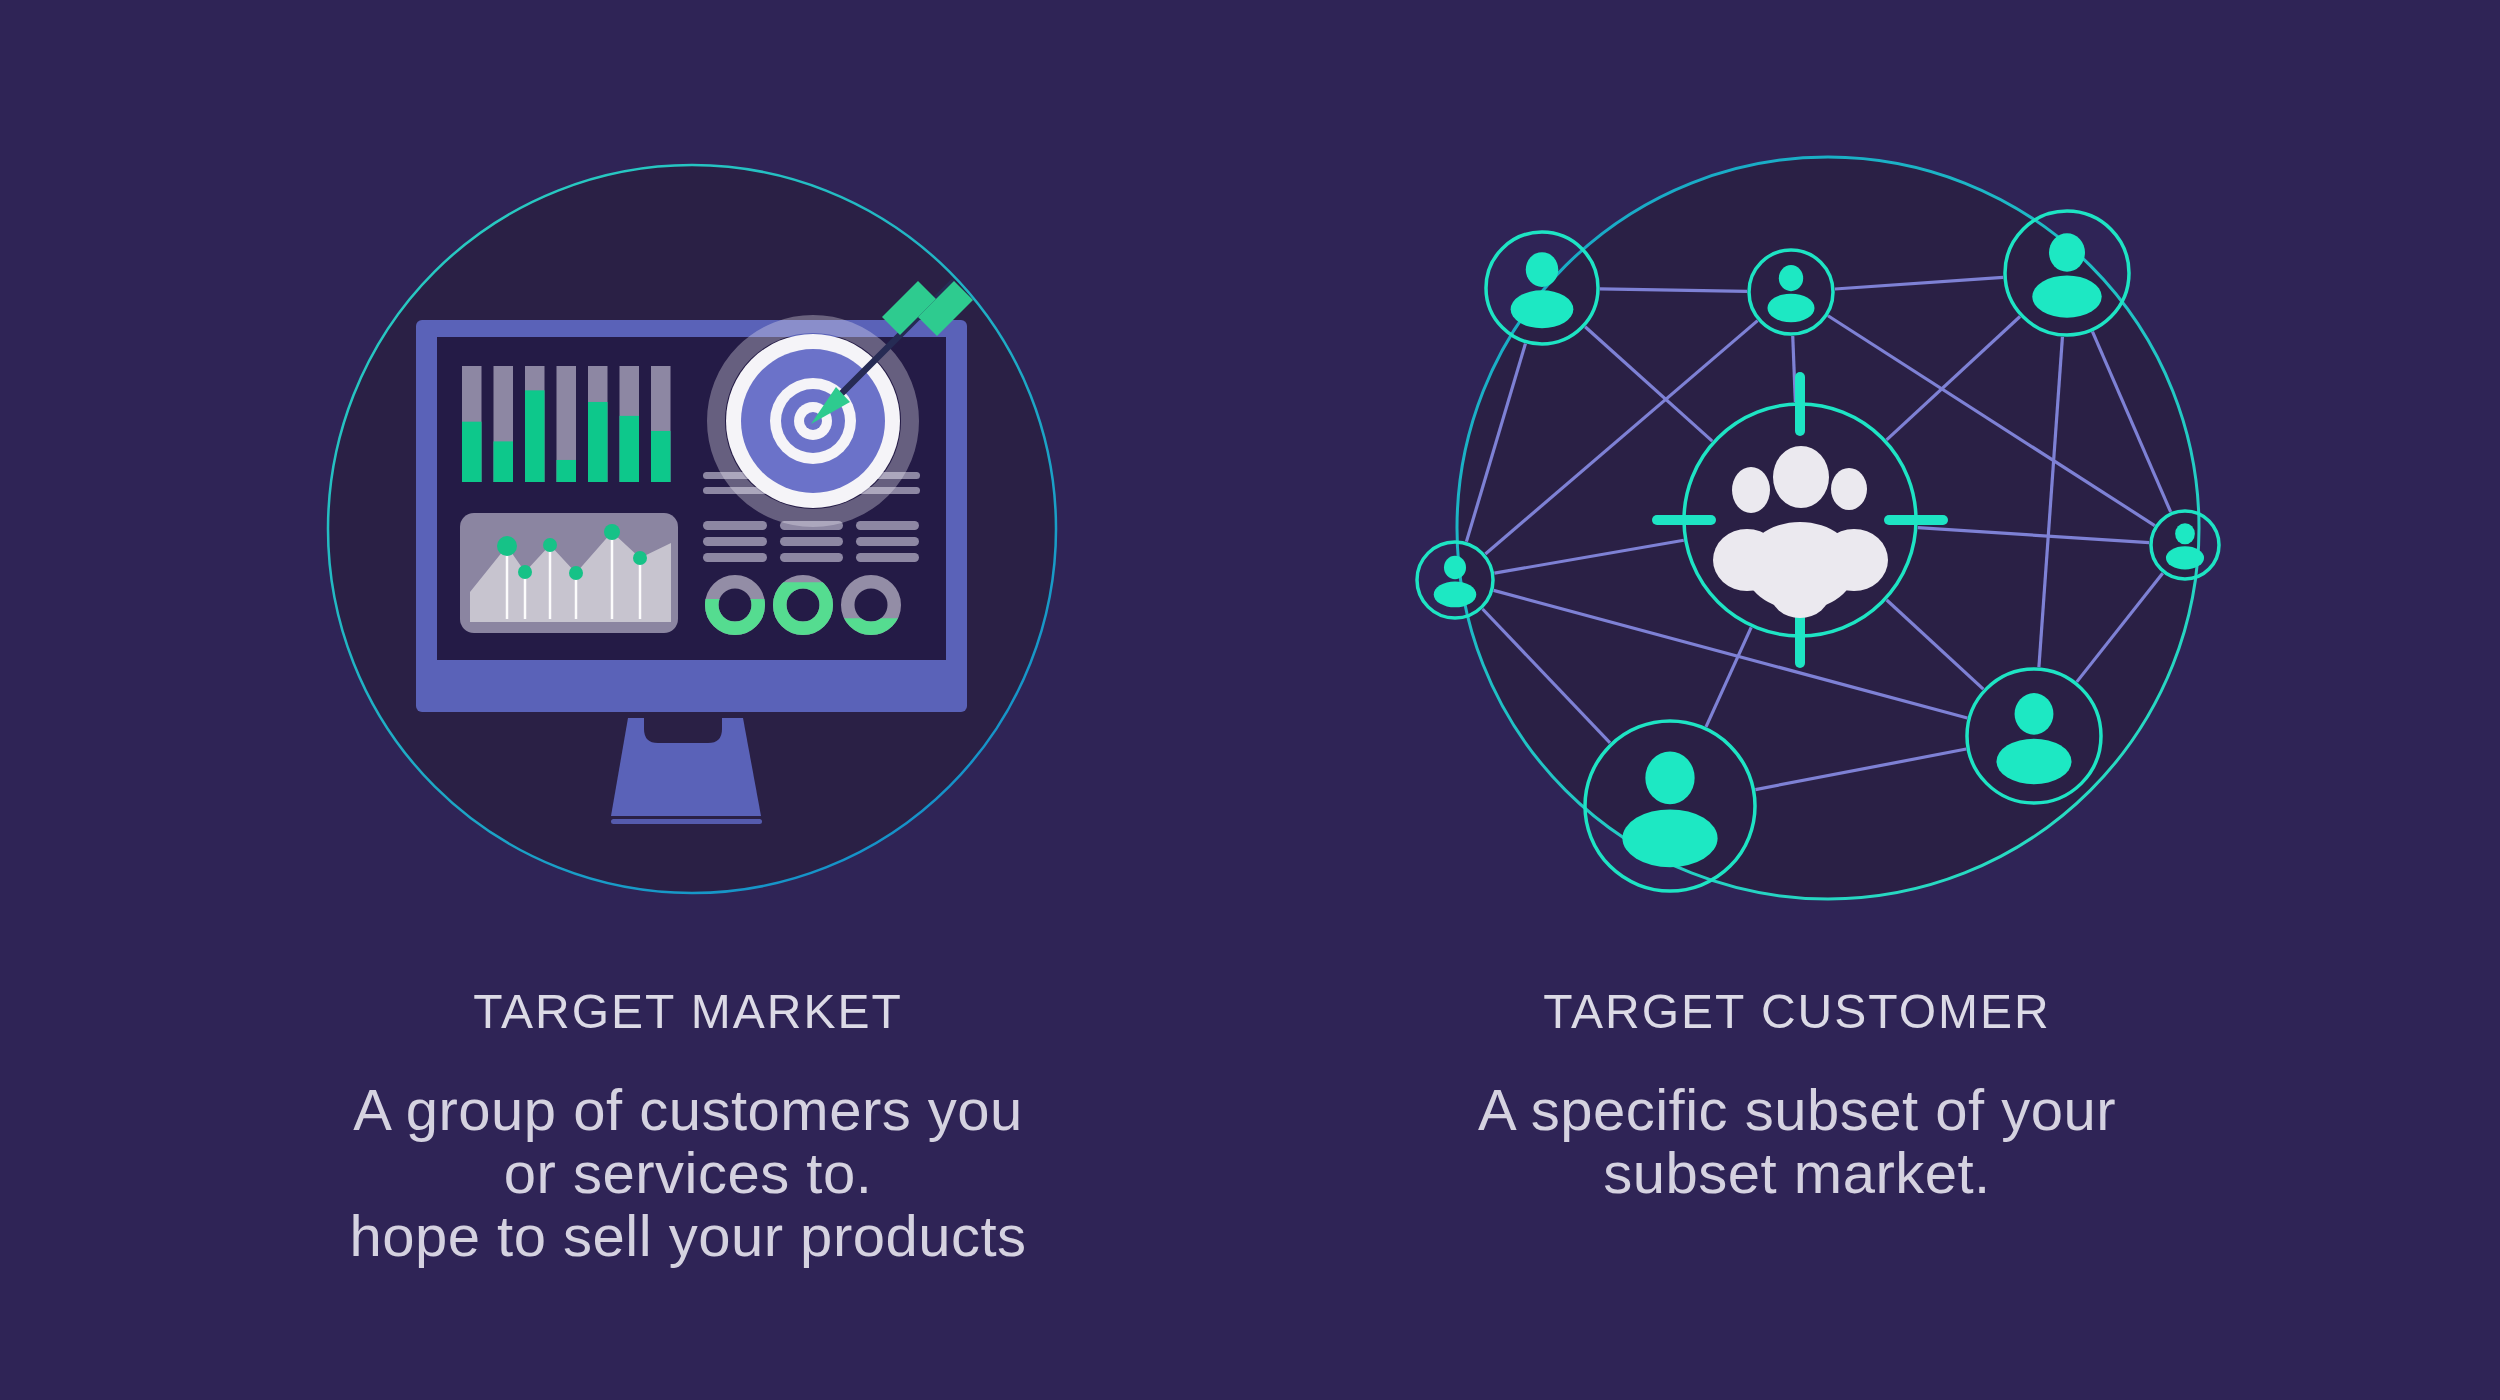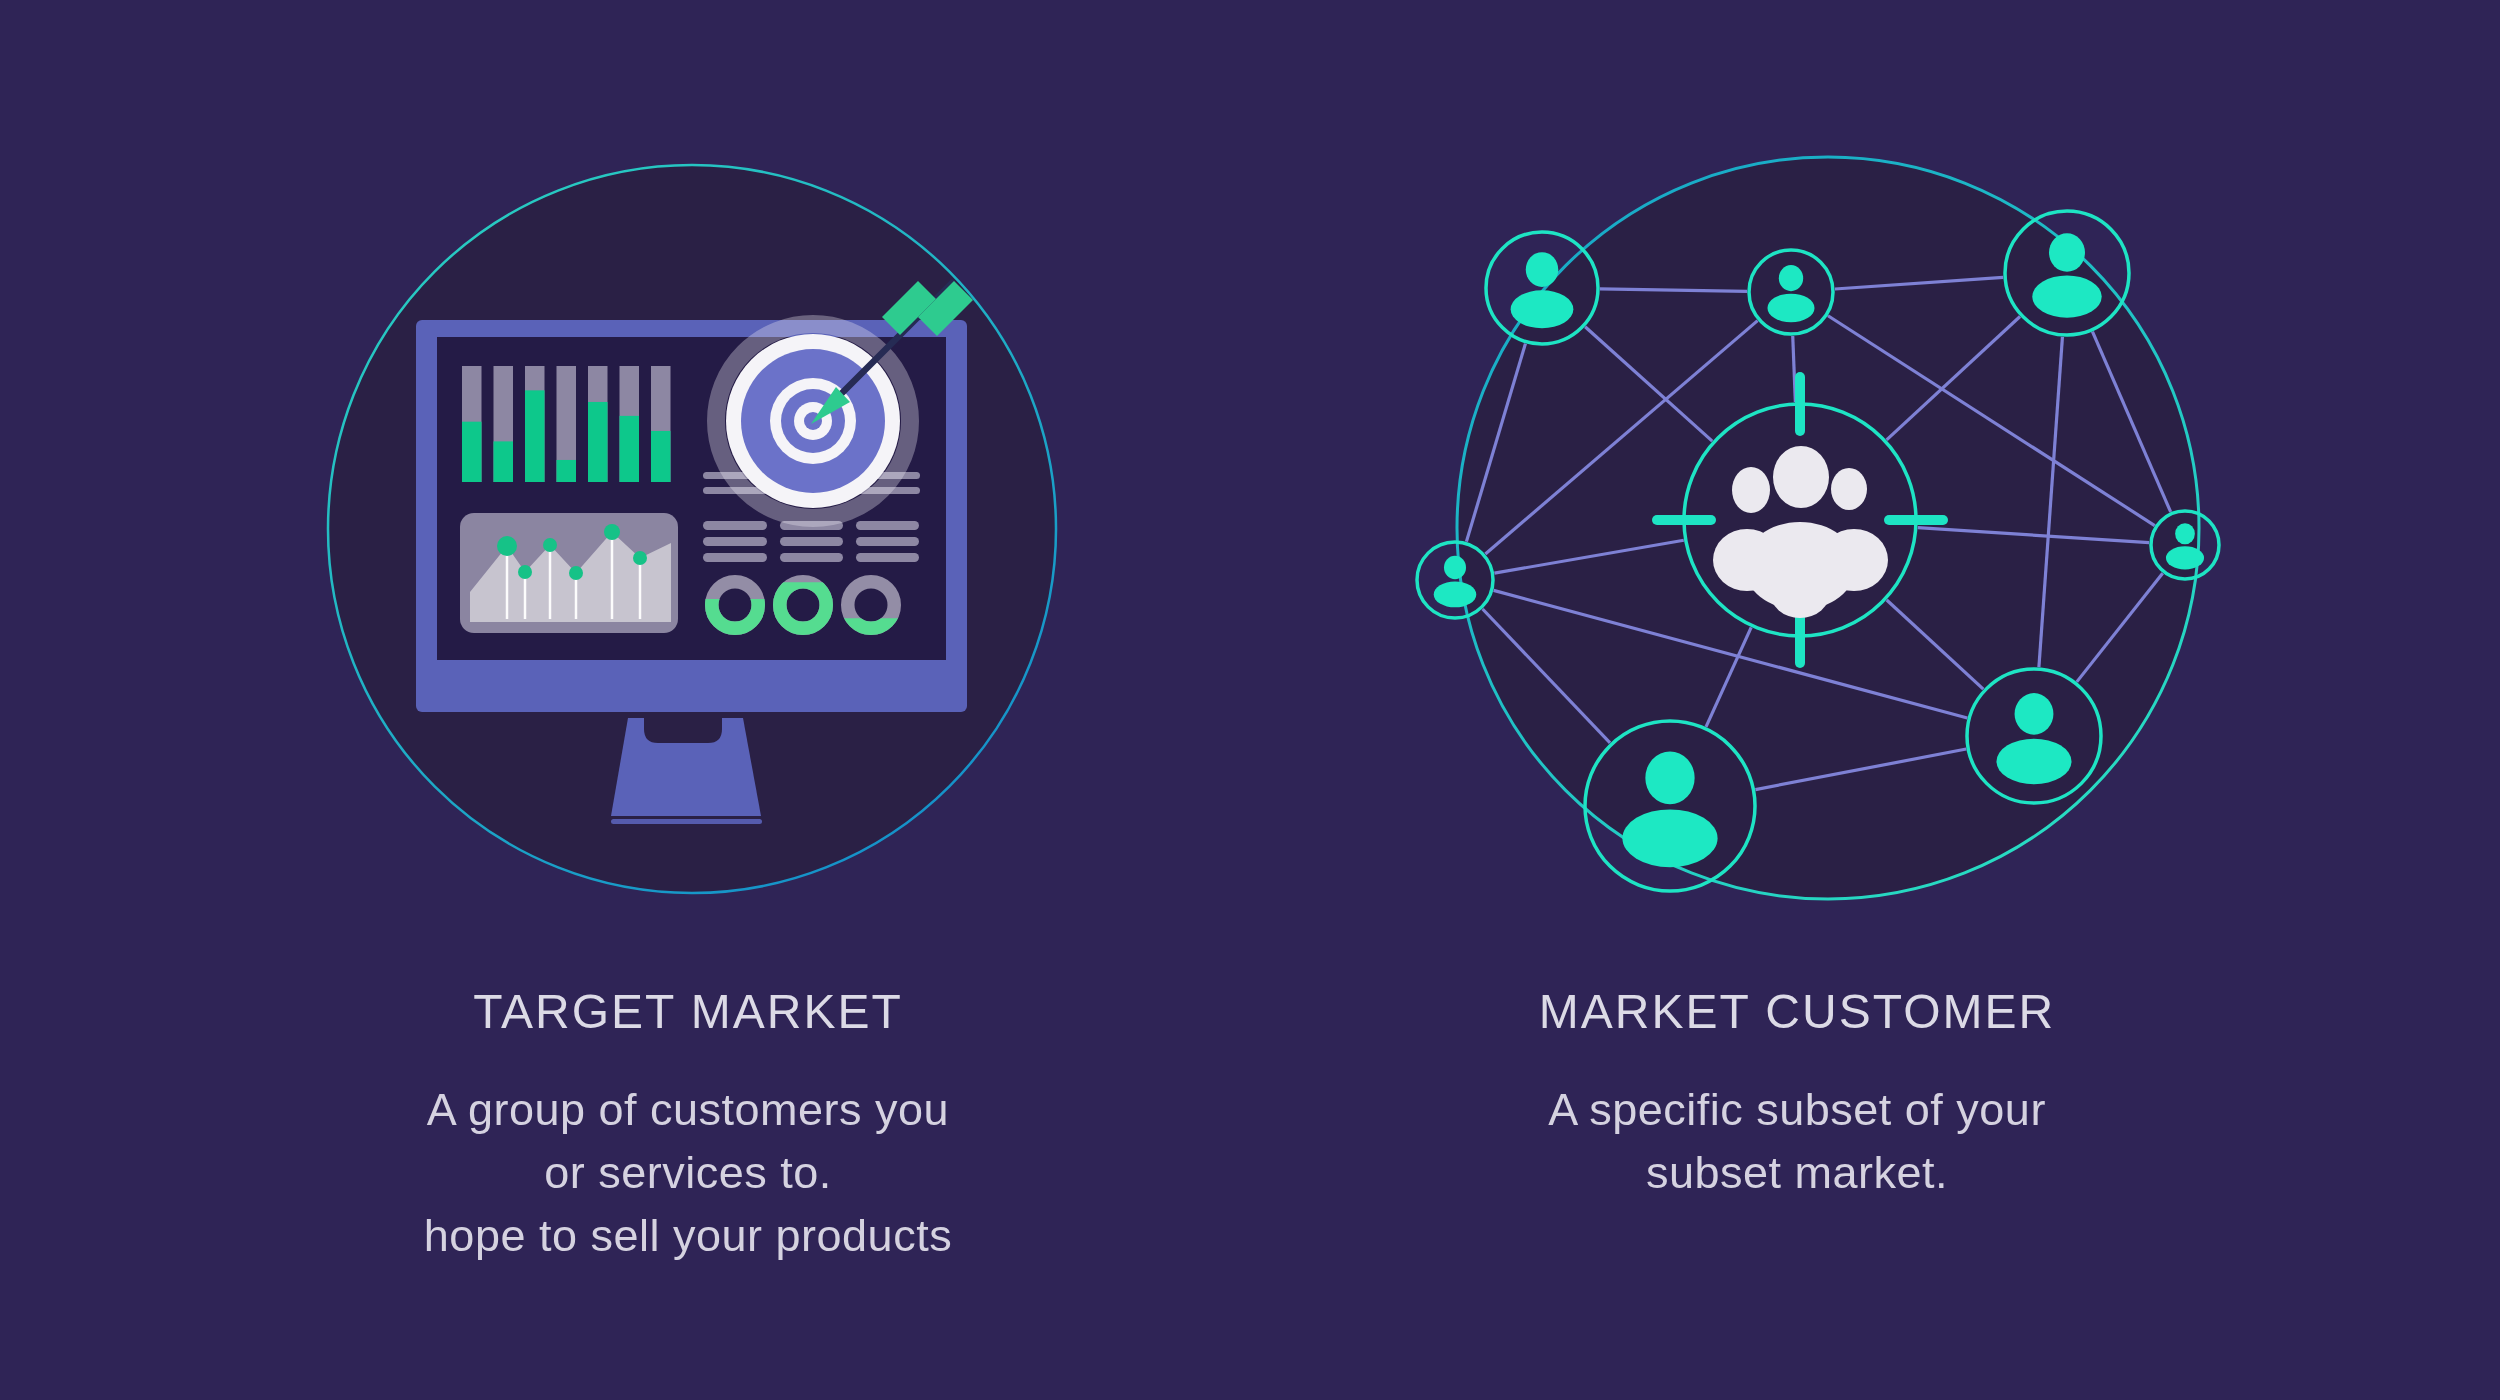--- a/index.html
+++ b/index.html
@@ -10,21 +10,21 @@
   }
   .art{position:absolute;left:0;top:0;}
   .text-block{position:absolute;width:820px;text-align:center;}
   .tb-left{left:278px;top:986px;}
   .tb-right{left:1387px;top:986px;}
   .panel-title{
     margin:0;font-size:48px;font-weight:400;line-height:52px;
     letter-spacing:2px;color:#dcdae6;
   }
   .panel-desc{
-    margin:40px 0 0 0;font-size:45px;line-height:63px;font-weight:400;
+    margin:40px 0 0 0;font-size:58px;line-height:63px;font-weight:400;
     letter-spacing:.5px;color:#d5d2e0;
   }
   .desc-line{display:block;}
 </style>
 </head>
 <body>
 
 <div class="canvas">
 
   <svg class="art" width="2500" height="1400" viewBox="0 0 2500 1400">
@@ -219,20 +219,20 @@
   <div class="text-block tb-left">
     <h2 class="panel-title">TARGET MARKET</h2>
     <p class="panel-desc">
       <span class="desc-line">A group of customers you</span>
       <span class="desc-line">or services to.</span>
       <span class="desc-line">hope to sell your products</span>
     </p>
   </div>
 
   <div class="text-block tb-right">
-    <h2 class="panel-title">MARKET CUSTOMER</h2>
+    <h2 class="panel-title">TARGET CUSTOMER</h2>
     <p class="panel-desc">
       <span class="desc-line">A specific subset of your</span>
       <span class="desc-line">subset market.</span>
     </p>
   </div>
 
 </div>
 
 </body></html>

